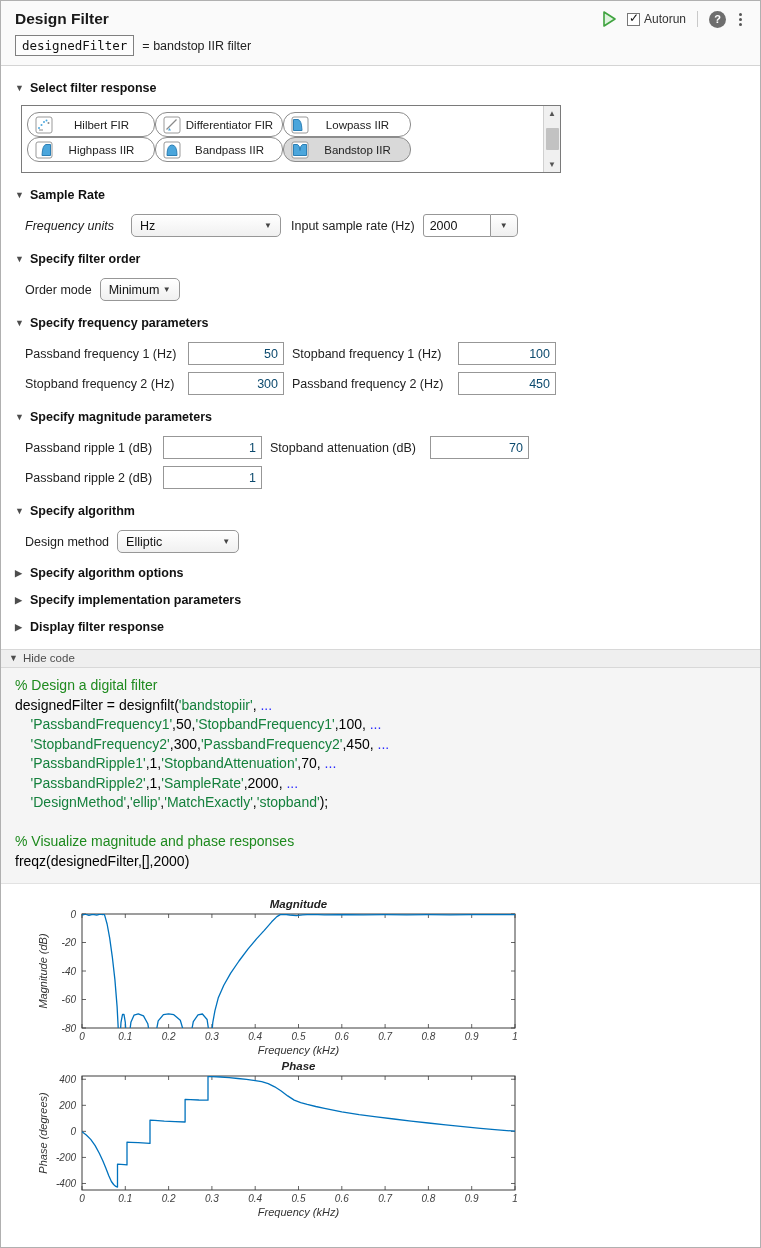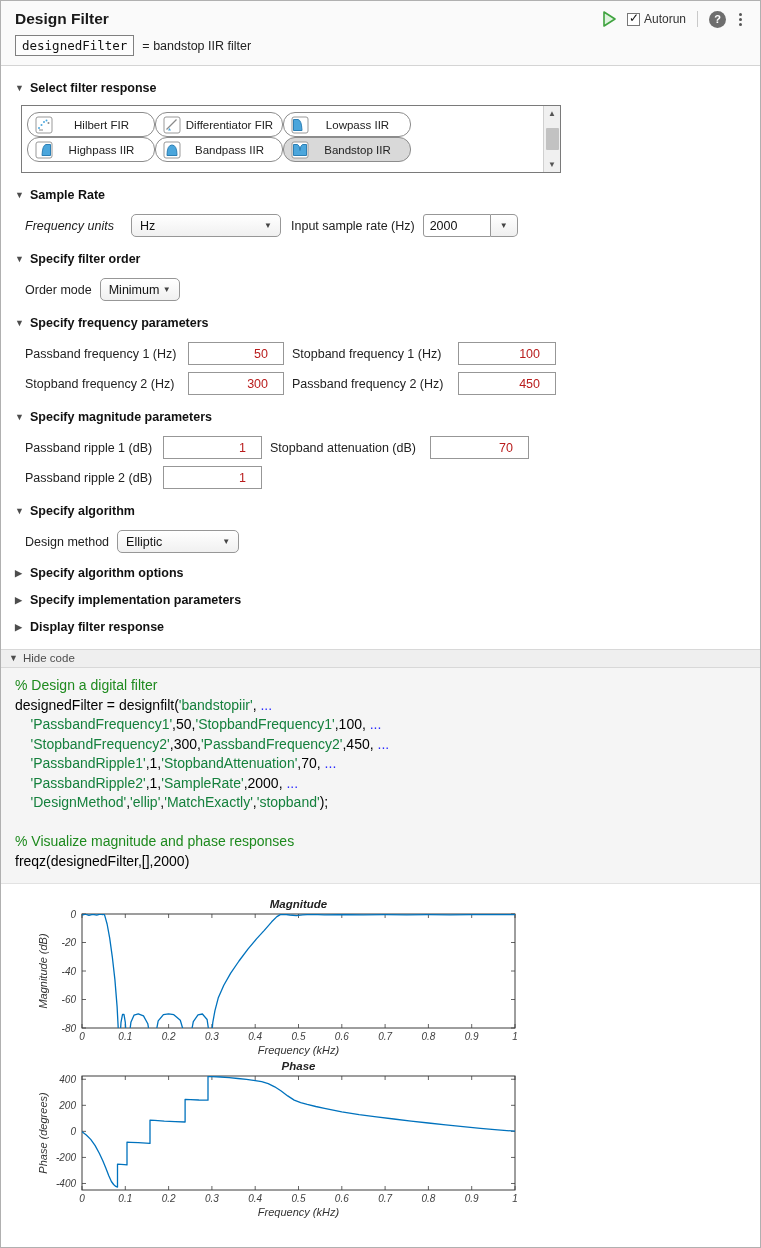--- a/index.html
+++ b/index.html
@@ -43,21 +43,21 @@
   .vthumb { width:13px; height:22px; background:#c2c2c2; border-radius:1px; }
 
   
   .ctl-row { display:flex; align-items:center; margin:12px 0 4px 10px; }
   .lbl { font-size:12.5px; color:#222; }
   .dropdown { height:23px; border:1px solid #979797; border-radius:5px; background:linear-gradient(#ffffff,#f0f0f0); display:flex; align-items:center; font-size:12.5px; color:#111; padding-left:8px; position:relative; cursor:pointer; }
   .dropdown .dd-arrow { margin-left:auto; margin-right:8px; font-size:8px; color:#444; }
   .combo { display:flex; height:23px; cursor:pointer; }
   .combo-text { width:68px; border:1px solid #979797; background:#fff; font-size:12.5px; color:#111; display:flex; align-items:center; padding-left:6px; border-radius:3px 0 0 3px; }
   .combo-btn { width:27px; border:1px solid #979797; border-left:none; background:linear-gradient(#ffffff,#efefef); border-radius:0 5px 5px 0; display:flex; align-items:center; justify-content:center; font-size:8px; color:#444; }
-  .num-input { height:23px; border:1px solid #979797; background:#fff; font-size:12.5px; color:#b91c1c; text-align:right; padding-right:15px; font-family:"Liberation Sans",sans-serif; }
+  .num-input { height:23px; border:1px solid #979797; background:#fff; font-size:12.5px; color:#0c4a6e; text-align:right; padding-right:5px; font-family:"Liberation Sans",sans-serif; }
 
   .param-grid { display:grid; grid-template-columns:155px 96px 158px 98px; column-gap:8px; row-gap:7px; align-items:center; margin:12px 0 4px 10px; }
   .param-grid .lbl { white-space:nowrap; }
   .mag-grid { grid-template-columns:130px 99px 152px 99px; }
 
   
   .hide-code { margin-top:15px; background:#efefef; border-top:1px solid #d8d8d8; border-bottom:1px solid #d8d8d8; padding:2px 8px 3px 8px; font-size:11.5px; color:#4d4d4d; display:flex; align-items:center; gap:5px; cursor:pointer; }
   .code-area { background:#f5f5f5; padding:8px 0 12px 14px; border-bottom:1px solid #e2e2e2; }
   .code-line { font-family:Liberation Sans, sans-serif; font-size:14px; line-height:19.5px; white-space:pre; color:#000; }
   .c-comment { color:#1e8a1e; }

